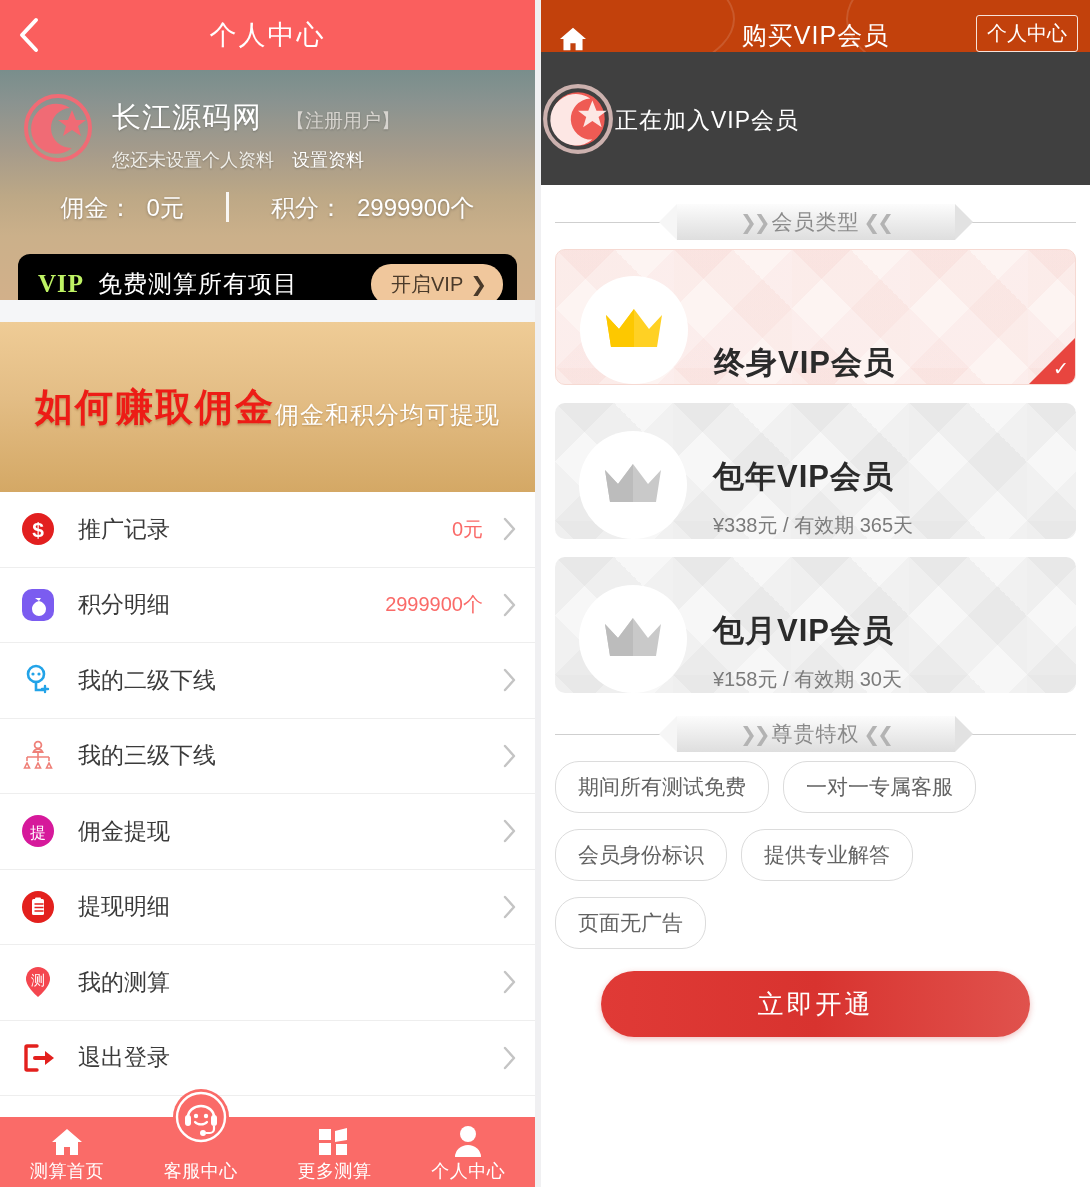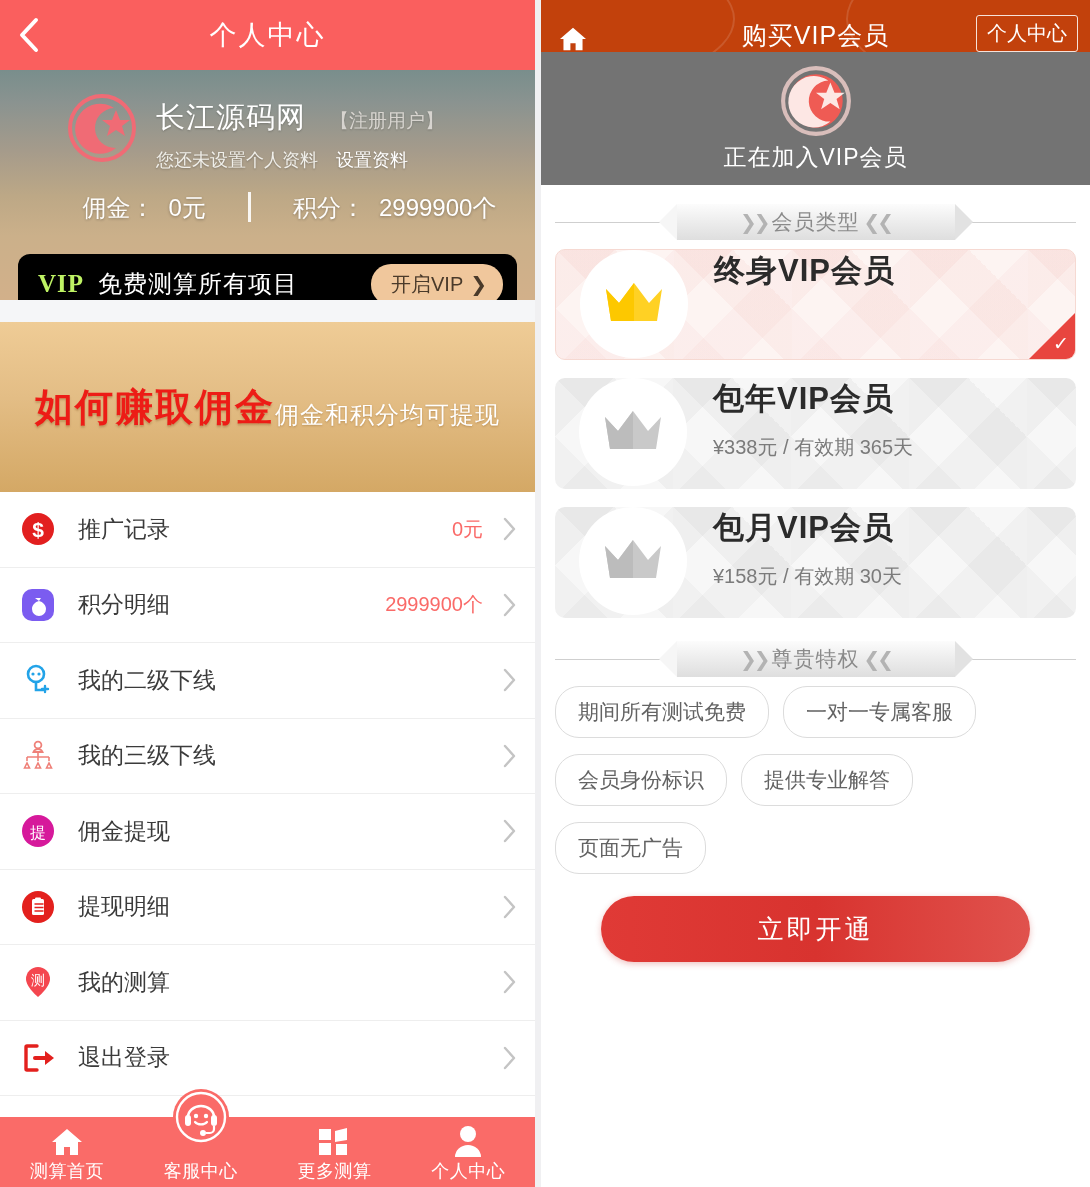--- a/index.html
+++ b/index.html
@@ -9,21 +9,21 @@
   
   .left-panel { position:relative; width:535px; height:1187px; background:#ffffff; overflow:hidden; }
 
   .l-header { height:70px; background:#fa5f5e; display:flex; align-items:center; position:relative; }
   .back-chevron { width:58px; height:70px; display:flex; align-items:center; justify-content:center; }
   .back-chevron svg { display:block; }
   .l-header-title { position:absolute; left:0; right:0; text-align:center; color:#ffffff; font-size:27px; letter-spacing:2px; font-weight:400; }
 
   .profile { position:relative; height:230px;
     background:linear-gradient(to bottom,#798e8c 0%,#8a9390 14%,#a59b8b 35%,#bda886 55%,#cbb08a 72%,#d2b08a 100%);
-    overflow:hidden;padding-left:44px; }
+    overflow:hidden; }
   .profile-top { display:flex; align-items:flex-start; padding:22px 0 0 22px; }
   .avatar { width:72px; height:72px; flex:0 0 72px; position:relative; }
   .avatar svg { display:block; }
   .profile-info { margin-left:18px; padding-top:6px; }
   .pname-row { display:flex; align-items:baseline; }
   .pname { color:#ffffff; font-size:29px; font-weight:400; letter-spacing:1px; text-shadow:0 1px 2px rgba(0,0,0,.22); }
   .ptag { color:#d7d4cf; font-size:19px; margin-left:24px; text-shadow:0 1px 2px rgba(0,0,0,.2); }
   .psub-row { margin-top:10px; display:flex; align-items:center; }
   .psub { color:#f0efea; font-size:18px; text-shadow:0 1px 2px rgba(0,0,0,.25); }
   .psub-link { color:#ffffff; font-size:18px; margin-left:18px; text-shadow:0 1px 2px rgba(0,0,0,.25); cursor:pointer; }
@@ -66,37 +66,37 @@
   .right-panel { position:relative; width:549px; height:1187px; background:#ffffff; overflow:hidden; }
 
   .r-header { height:52px; background:#c2410c; display:flex; align-items:flex-end; padding:0 12px; position:relative; overflow:hidden; }
   .r-header::before, .r-header::after { content:""; position:absolute; border:2px solid rgba(255,255,255,.13); border-radius:50%; pointer-events:none; }
   .r-header::before { width:300px; height:130px; left:-110px; top:-48px; }
   .r-header::after { width:360px; height:150px; right:-120px; top:-58px; }
   .home-ico { width:40px; display:flex; align-items:center; justify-content:center; z-index:2; }
   .r-header-title { position:absolute; left:0; right:0; text-align:center; color:#ffffff; font-size:25px; letter-spacing:1px; z-index:1; }
   .r-header-btn { margin-left:auto; z-index:2; border:1px solid rgba(255,255,255,.85); color:#ffffff; font-size:20px; padding:4px 10px; border-radius:3px; cursor:pointer; }
 
-  .vip-hero { height:133px; background:#737373; display:flex; flex-direction:column; align-items:center; justify-content:center; position:relative; overflow:hidden; }
+  .vip-hero { height:133px; background:#404040; display:flex; flex-direction:row; align-items:center; position:relative; overflow:hidden; }
   .hero-logo { width:74px; height:74px; }
   .hero-text { color:#ffffff; font-size:23px; margin-top:4px; letter-spacing:1px; }
 
   .sec-divider { height:46px; display:flex; align-items:center; margin:14px 14px 0 14px; }
   .sd-line { flex:1; height:1px; background:#cfcfcf; }
   .sd-band { position:relative; height:36px; min-width:278px; display:flex; align-items:center; justify-content:center;
       background:linear-gradient(to bottom,#fcfcfc 0%,#ececec 52%,#dedede 100%); }
   .sd-band::before { content:""; position:absolute; left:-18px; top:0; border-top:18px solid transparent; border-bottom:18px solid transparent; border-right:18px solid #f6f6f6; }
   .sd-band::after { content:""; position:absolute; right:-18px; top:0; border-top:18px solid transparent; border-bottom:18px solid transparent; border-left:18px solid #e2e2e2; }
   .sd-title { color:#8a8a8a; font-size:21px; letter-spacing:1px; }
   .chev-r, .chev-l { color:#b3b3b3; font-size:20px; letter-spacing:-3px; }
   .chev-r { margin-right:4px; margin-left:-2px; }
   .chev-l { margin-left:4px; margin-right:-2px; }
 
   .cards { padding:4px 14px 0 14px; }
-  .vcard { position:relative; height:111px; border-radius:10px; margin-bottom:18px; display:flex; align-items:flex-start; overflow:hidden; cursor:pointer;
+  .vcard { position:relative; height:136px; border-radius:10px; margin-bottom:18px; display:flex; align-items:flex-end; overflow:hidden; cursor:pointer;
     background:#f7f7f7; }
   .vcard .facets { position:absolute; inset:0; pointer-events:none;
     background:
       linear-gradient(135deg, rgba(0,0,0,.030) 0 25%, transparent 25% 50%, rgba(0,0,0,.022) 50% 75%, transparent 75%),
       linear-gradient(45deg, rgba(0,0,0,.022) 0 25%, transparent 25% 50%, rgba(0,0,0,.030) 50% 75%, transparent 75%);
     background-size:118px 118px,118px 118px; }
   .vcard.selected { background:#fdf4f2; border:1px solid #f6d9d2; }
   .vcard.selected .facets {
     background:
       linear-gradient(135deg, rgba(224,90,80,.055) 0 25%, transparent 25% 50%, rgba(224,90,80,.04) 50% 75%, transparent 75%),

